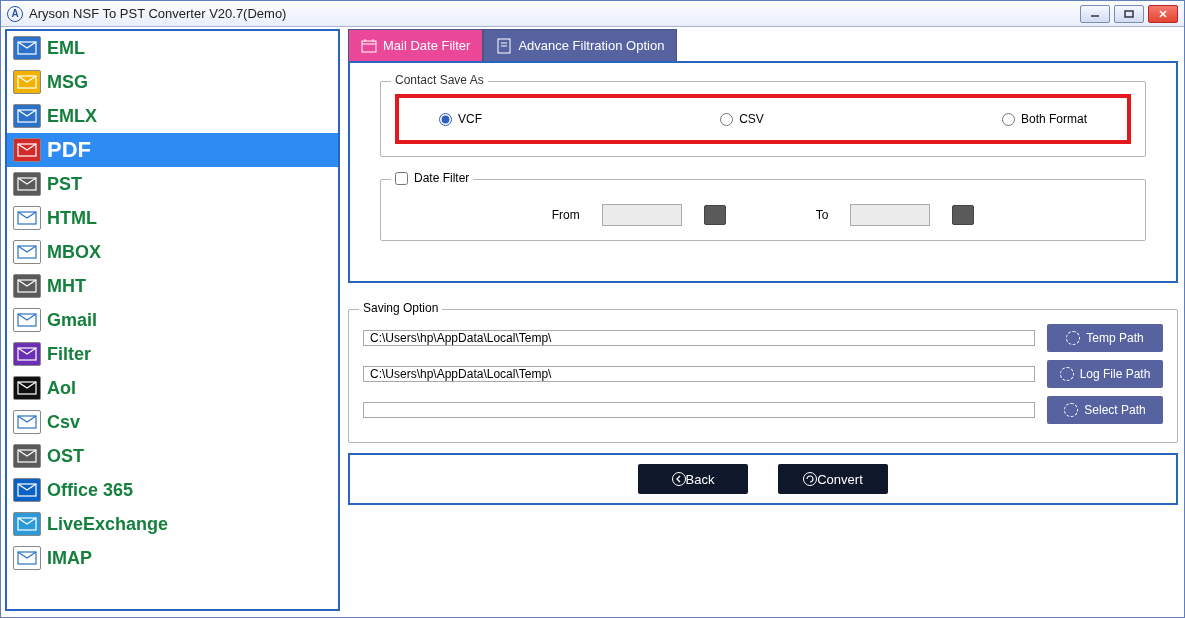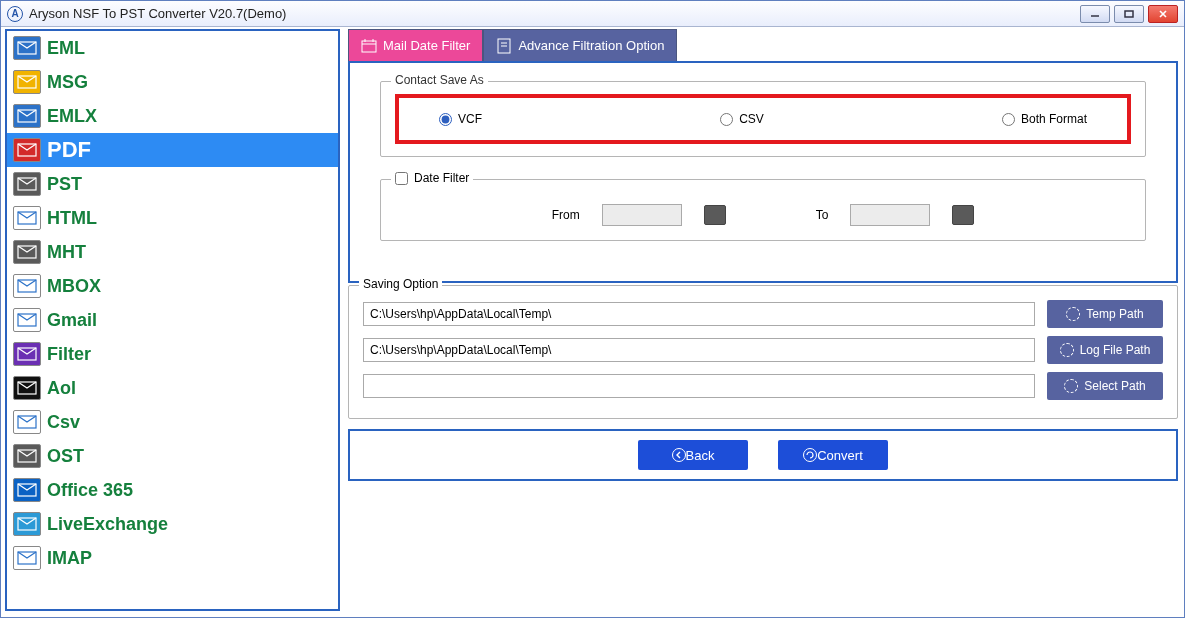--- a/index.html
+++ b/index.html
@@ -48,29 +48,29 @@
 .df-input{width:80px;height:22px;background:#ececec;border:1px solid #aaa}
 .df-btn{width:22px;height:20px;background:#5a5a5a;border:1px solid #444;border-radius:2px;cursor:pointer}
 .chk{display:flex;align-items:center;gap:6px;font-size:12px;position:absolute;top:-9px;left:10px;background:#fff;padding:0 4px}
 .chk input{width:13px;height:13px}
 
 
 .combo{width:400px;height:26px;margin:4px auto 0;display:flex;align-items:center;background:linear-gradient(#eaf3fb,#cde3f3);border:1px solid #8aa8c8;padding:0 8px;font-size:12px;position:relative;cursor:pointer}
 .combo .arrow{position:absolute;right:6px;top:9px;border-left:4px solid transparent;border-right:4px solid transparent;border-top:5px solid #333}
 
 
-.saving{border:1px solid #b5b5b5;border-radius:2px;padding:14px 14px 10px 14px;margin-top:2px;position:relative}
+.saving{border:1px solid #b5b5b5;border-radius:2px;padding:14px 14px 10px 14px;margin-top:26px;position:relative}
 .save-row{display:flex;align-items:center;gap:12px;margin-bottom:8px}
-.path-input{flex:1;height:24px;border:1px solid #aaa;padding:0 6px;font-size:12px;background:#fff}
+.path-input{flex:1;height:16px;border:1px solid #aaa;padding:0 6px;font-size:12px;background:#fff}
 .side-btn{width:116px;height:28px;background:#5763a0;color:#fff;border:none;border-radius:2px;font-size:12px;display:flex;align-items:center;justify-content:center;gap:6px;cursor:pointer}
 .side-btn .circ{width:14px;height:14px;border:1.5px dashed #fff;border-radius:50%}
 
 
 .bottom{border:2px solid #2a63c0;margin-top:10px;height:52px;display:flex;align-items:center;justify-content:center;gap:30px}
-.bigbtn{width:110px;height:30px;background:#1d4ed8;color:#fff;border:none;border-radius:2px;font-size:13px;display:flex;align-items:center;justify-content:center;gap:0;cursor:pointer}
+.bigbtn{width:110px;height:30px;background:#0f172a;color:#fff;border:none;border-radius:2px;font-size:13px;display:flex;align-items:center;justify-content:center;gap:0;cursor:pointer}
 .bigbtn .circ{width:14px;height:14px;border:1.5px solid #fff;border-radius:50%;display:flex;align-items:center;justify-content:center}
 </style>
 </head>
 <body>
 
 <div class="titlebar">
   <div class="app-icon">A</div>
   <span>Aryson NSF To PST Converter V20.7(Demo)</span>
   <div class="spacer"></div>
   <div class="winbtn">
@@ -142,36 +142,36 @@
       <div class="side-item">
         <div class="icon" style="background: rgb(255, 255, 255); border: 1px solid rgb(136, 136, 136); color: rgb(44, 114, 200);">
           <svg width="20" height="14" viewBox="0 0 20 14">
             <rect x="1" y="1" width="18" height="12" fill="none" stroke="currentColor" stroke-width="1.2"></rect>
             <path d="M1 1 L10 7 L19 1" fill="none" stroke="currentColor" stroke-width="1.2"></path>
           </svg>
         </div>
         <span class="label">HTML</span>
       </div>
       <div class="side-item">
+        <div class="icon" style="background: rgb(255, 255, 255); border: 1px solid rgb(136, 136, 136); color: rgb(44, 114, 200);">
+          <svg width="20" height="14" viewBox="0 0 20 14">
+            <rect x="1" y="1" width="18" height="12" fill="none" stroke="currentColor" stroke-width="1.2"></rect>
+            <path d="M1 1 L10 7 L19 1" fill="none" stroke="currentColor" stroke-width="1.2"></path>
+          </svg>
+        </div>
+        <span class="label">MBOX</span>
+      </div>
+      <div class="side-item">
         <div class="icon" style="background: rgb(90, 90, 90); border: 1px solid rgb(136, 136, 136); color: rgb(255, 255, 255);">
           <svg width="20" height="14" viewBox="0 0 20 14">
             <rect x="1" y="1" width="18" height="12" fill="none" stroke="currentColor" stroke-width="1.2"></rect>
             <path d="M1 1 L10 7 L19 1" fill="none" stroke="currentColor" stroke-width="1.2"></path>
           </svg>
         </div>
         <span class="label">MHT</span>
-      </div>
-      <div class="side-item">
-        <div class="icon" style="background: rgb(255, 255, 255); border: 1px solid rgb(136, 136, 136); color: rgb(44, 114, 200);">
-          <svg width="20" height="14" viewBox="0 0 20 14">
-            <rect x="1" y="1" width="18" height="12" fill="none" stroke="currentColor" stroke-width="1.2"></rect>
-            <path d="M1 1 L10 7 L19 1" fill="none" stroke="currentColor" stroke-width="1.2"></path>
-          </svg>
-        </div>
-        <span class="label">MBOX</span>
       </div>
       <div class="side-item">
         <div class="icon" style="background: rgb(255, 255, 255); border: 1px solid rgb(136, 136, 136); color: rgb(44, 114, 200);">
           <svg width="20" height="14" viewBox="0 0 20 14">
             <rect x="1" y="1" width="18" height="12" fill="none" stroke="currentColor" stroke-width="1.2"></rect>
             <path d="M1 1 L10 7 L19 1" fill="none" stroke="currentColor" stroke-width="1.2"></path>
           </svg>
         </div>
         <span class="label">Gmail</span>
       </div>

